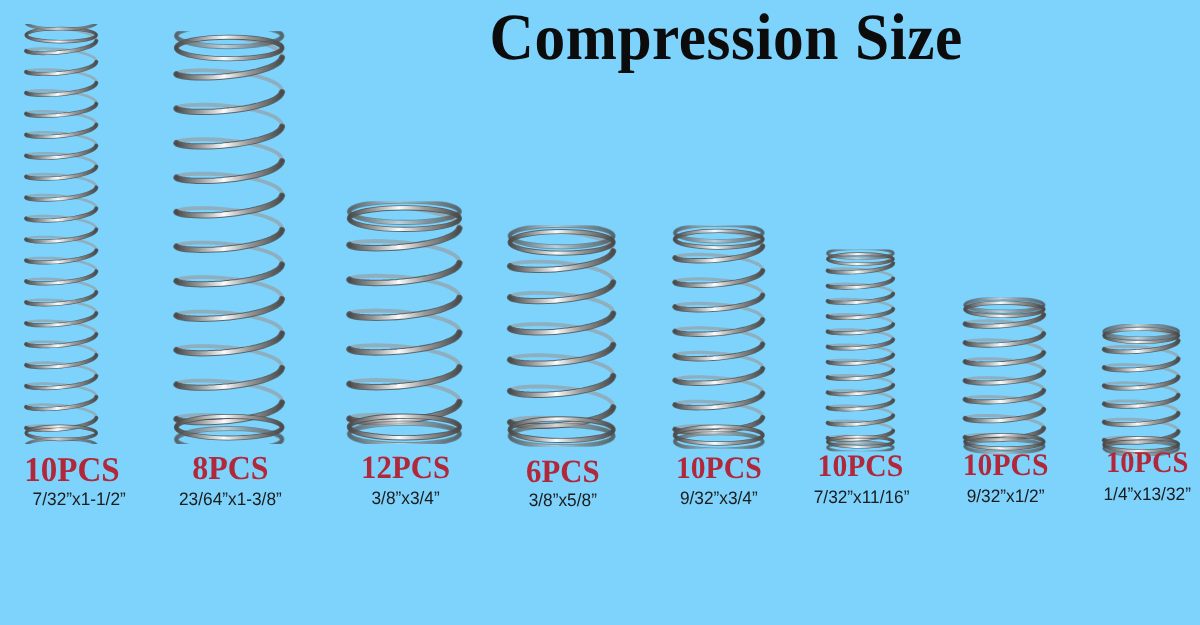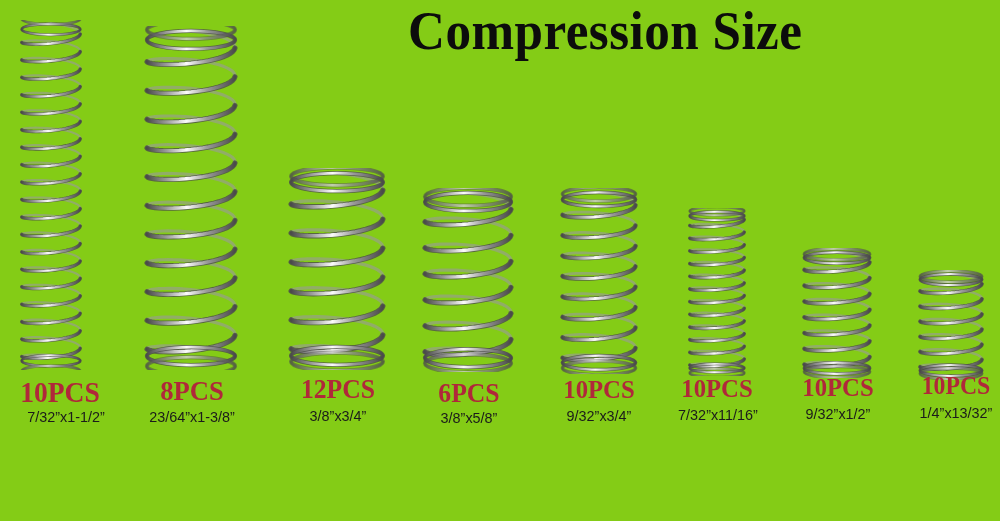--- a/index.html
+++ b/index.html
@@ -53,21 +53,21 @@
     font-weight: normal;
     color: #1b1b1b;
     white-space: nowrap;
     text-align: center;
     transform: scaleX(0.96);
   }
 </style>
 </head>
 <body>
 
-<div id="stage" style="background: #84cc16;">
+<div id="stage" style="background: #7dd3fc;">
 
   <div id="title">Compression Size</div>
 
   <div id="springs-row">
       <div class="spring-item" style="left: 0px; width: 1000px;">
         <svg class="spring-art" width="66" height="350" viewBox="0 0 66 350" style="left: 18px; top: 8px;">
           <defs>
             <linearGradient id="chrome0" x1="0" y1="0" x2="1" y2="0">
               <stop offset="0" stop-color="#4a4a4a"></stop>
               <stop offset="0.22" stop-color="#9a9a9a"></stop>

